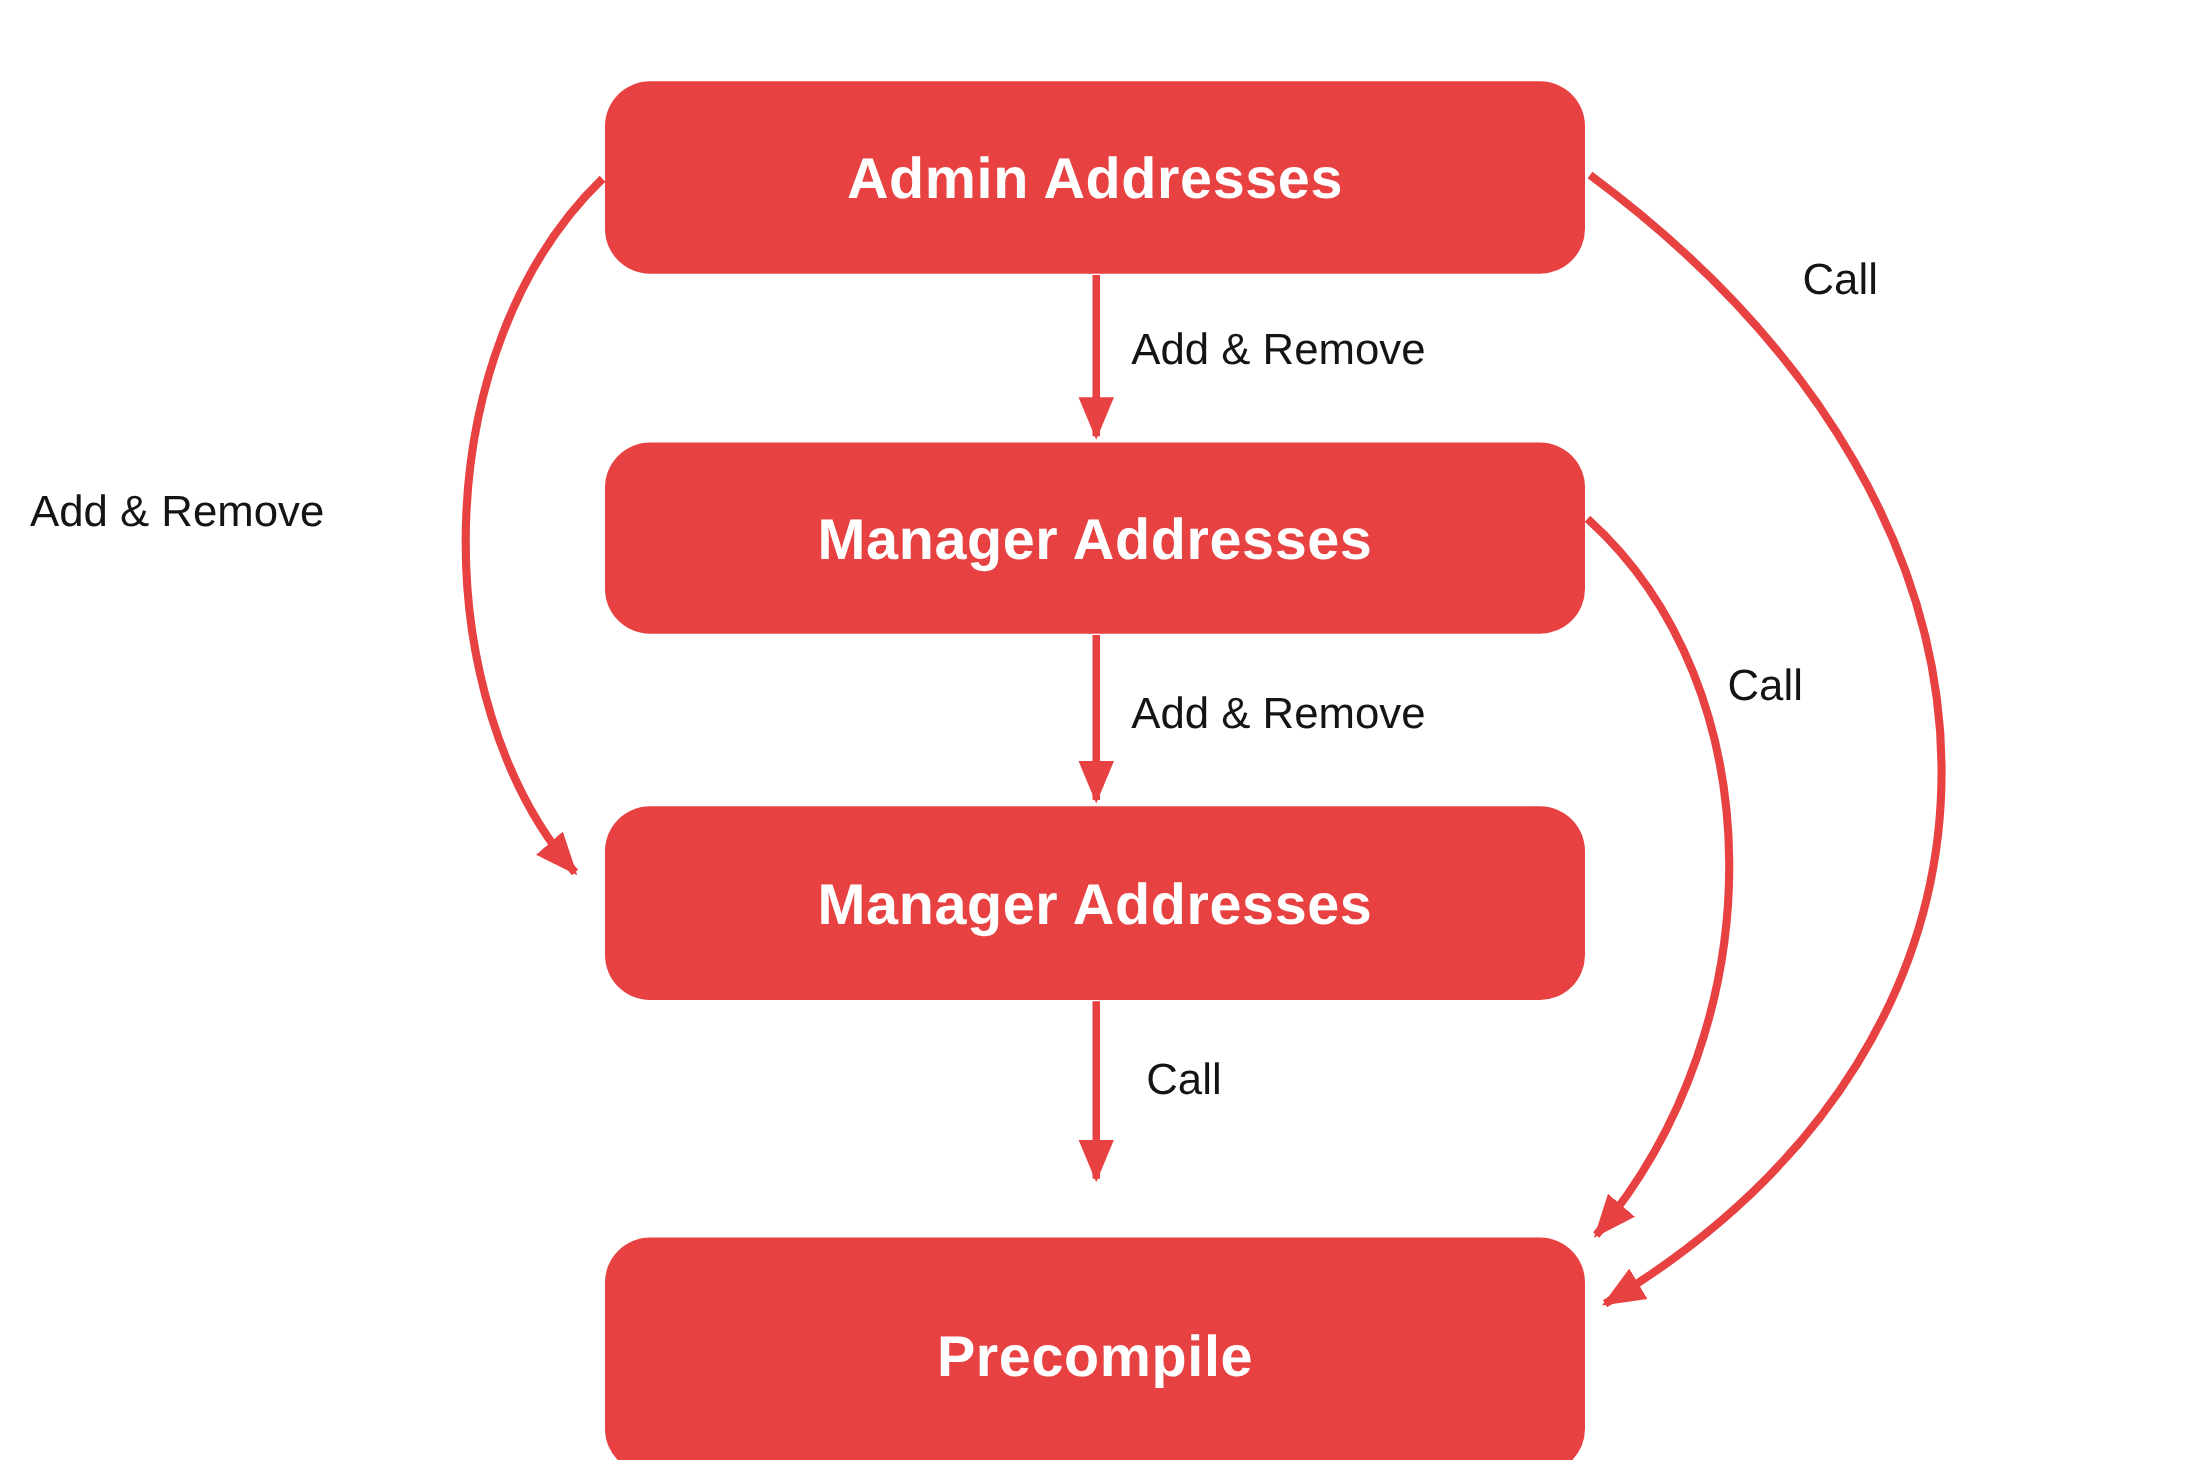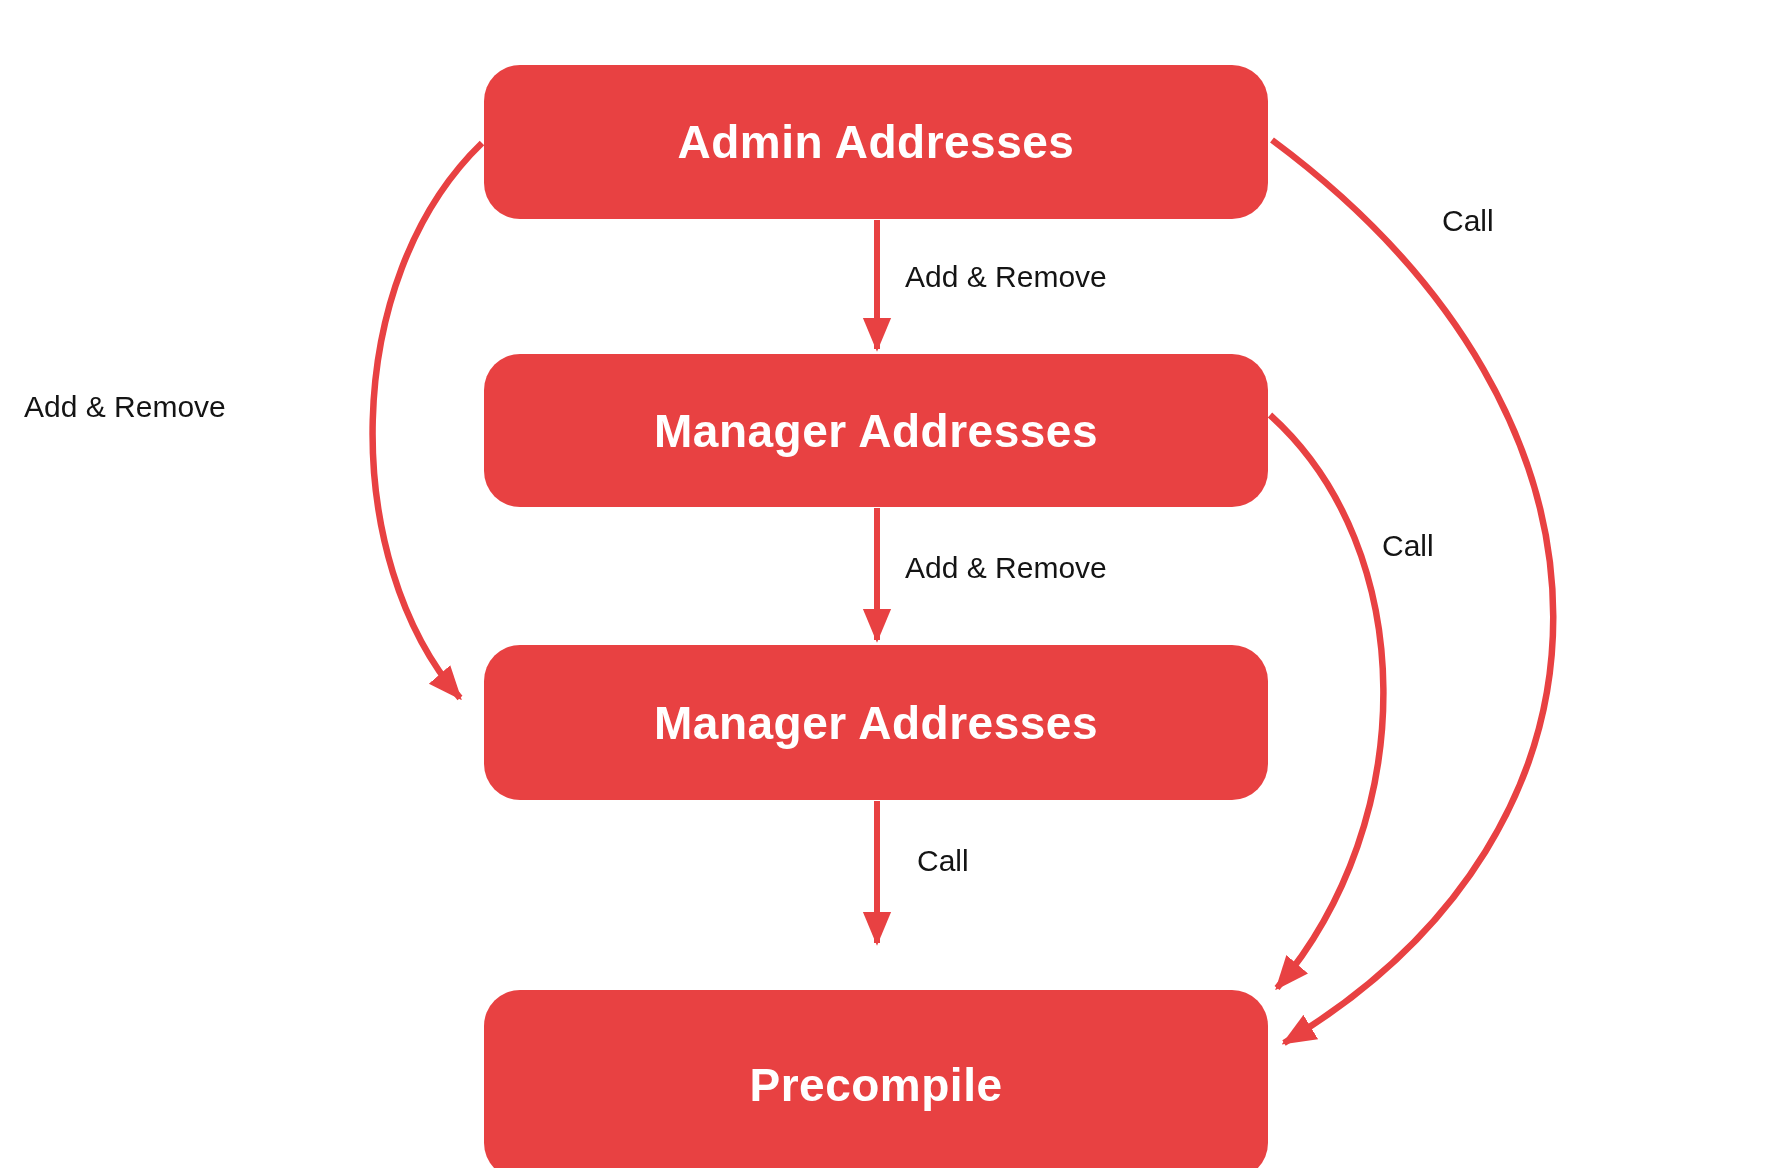--- a/index.html
+++ b/index.html
@@ -47,21 +47,21 @@
     white-space: nowrap;
   }
   .node-admin      { top: 65px;  }
   .node-manager    { top: 354px; height: 153px; }
   .node-enabled    { top: 645px; height: 155px; }
   .node-precompile { top: 990px; height: 189px; }
 
   .edge-label {
     position: absolute;
     color: var(--label-text, #141414);
-    font-size: 30px;
+    font-size: 35px;
     font-weight: 400;
     line-height: 1.0;
     white-space: nowrap;
   }
   .lbl-add-remove-1    { left: 905px;  top: 262px; }
   .lbl-add-remove-2    { left: 905px;  top: 553px; }
   .lbl-call-vertical   { left: 917px;  top: 846px; }
   .lbl-add-remove-left { left: 24px;   top: 392px; }
   .lbl-call-mid-right  { left: 1382px; top: 531px; }
   .lbl-call-top-right  { left: 1442px; top: 206px; }

